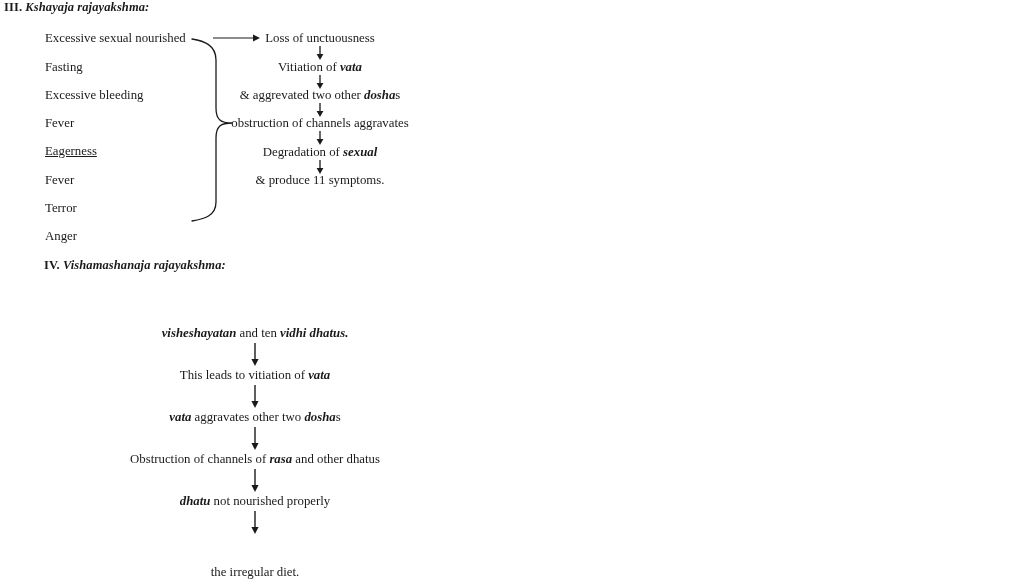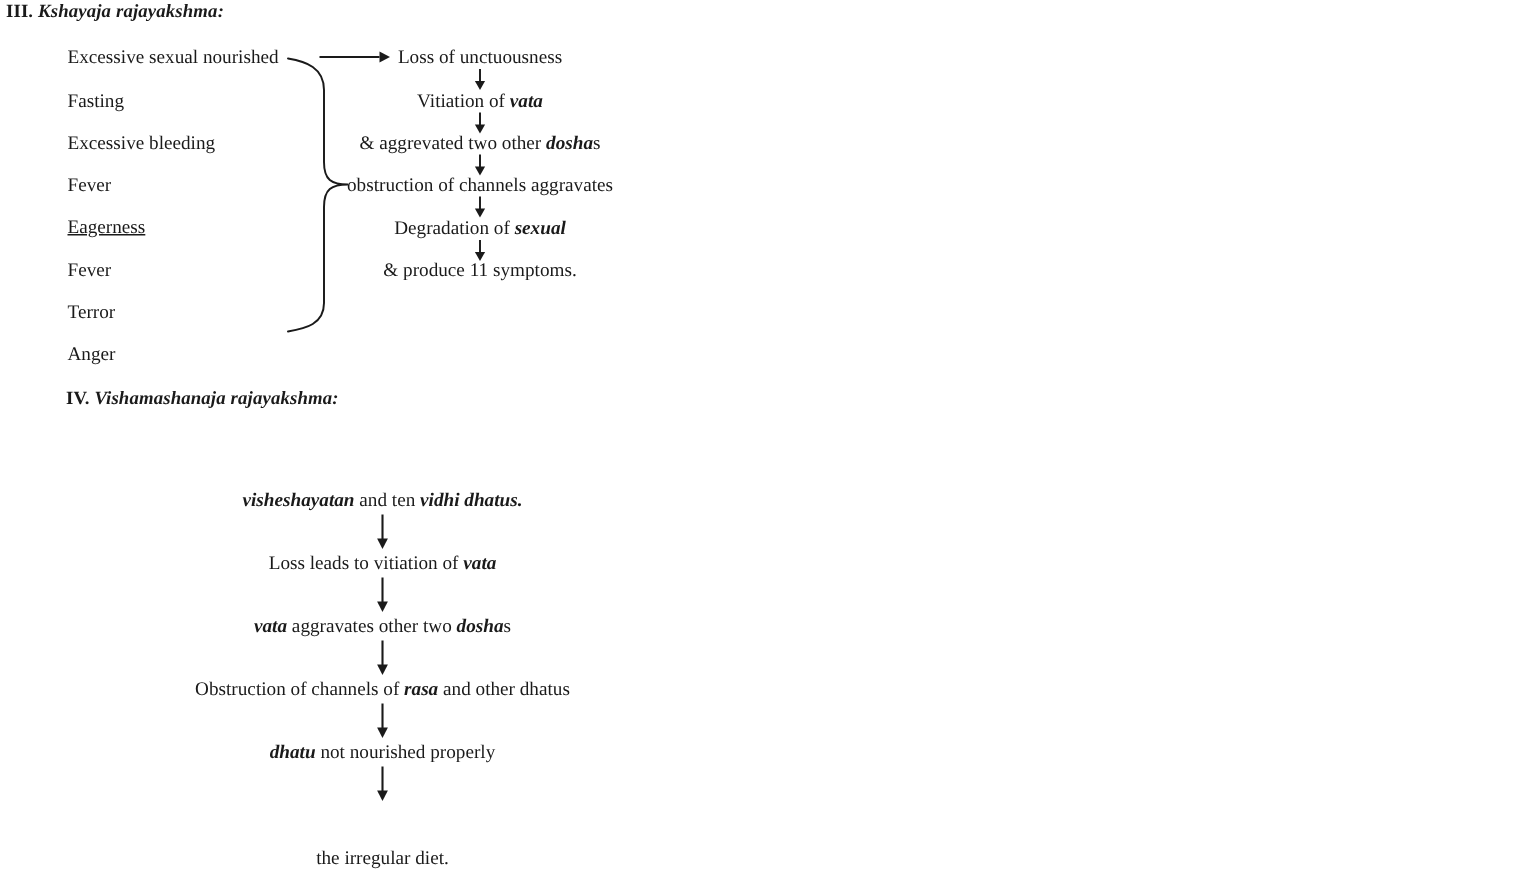--- a/index.html
+++ b/index.html
@@ -167,21 +167,21 @@
     <span class="it">visheshayatan</span><span> and ten </span><span class="it">vidhi dhatus.</span>
   </div>
   <div class="arrow-v" style="left:255px; top:343px;">
     <svg width="14" height="23" viewBox="0 0 14 23">
       <line x1="7" y1="0" x2="7" y2="17" stroke="#1a1a1a" stroke-width="1.4"></line>
       <path d="M 3.4 16 L 10.6 16 L 7 23 Z" fill="#1a1a1a"></path>
     </svg>
   </div>
 
   <div class="txt center" style="left:255px; top:369px;">
-    <span>Loss leads to vitiation of </span><span class="it">vata</span>
+    <span>This leads to vitiation of </span><span class="it">vata</span>
   </div>
   <div class="arrow-v" style="left:255px; top:385px;">
     <svg width="14" height="23" viewBox="0 0 14 23">
       <line x1="7" y1="0" x2="7" y2="17" stroke="#1a1a1a" stroke-width="1.4"></line>
       <path d="M 3.4 16 L 10.6 16 L 7 23 Z" fill="#1a1a1a"></path>
     </svg>
   </div>
 
   <div class="txt center" style="left:255px; top:411px;">
     <span class="it">vata</span><span> aggravates other two </span><span class="it">dosha</span><span>s</span>

